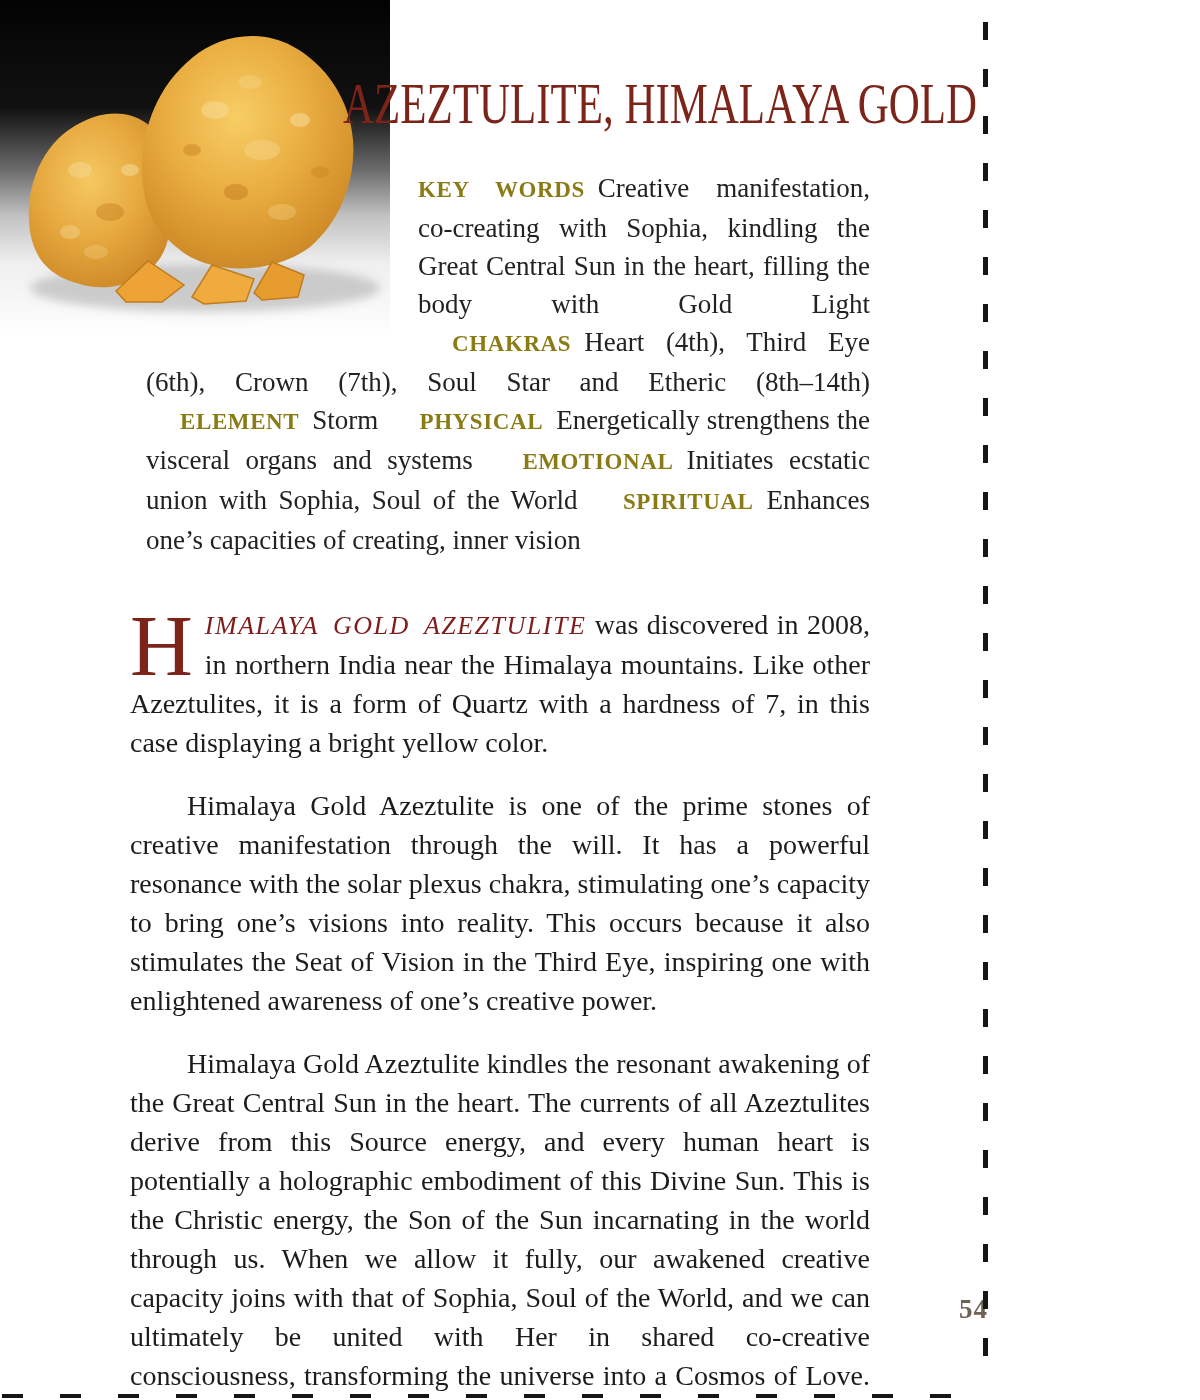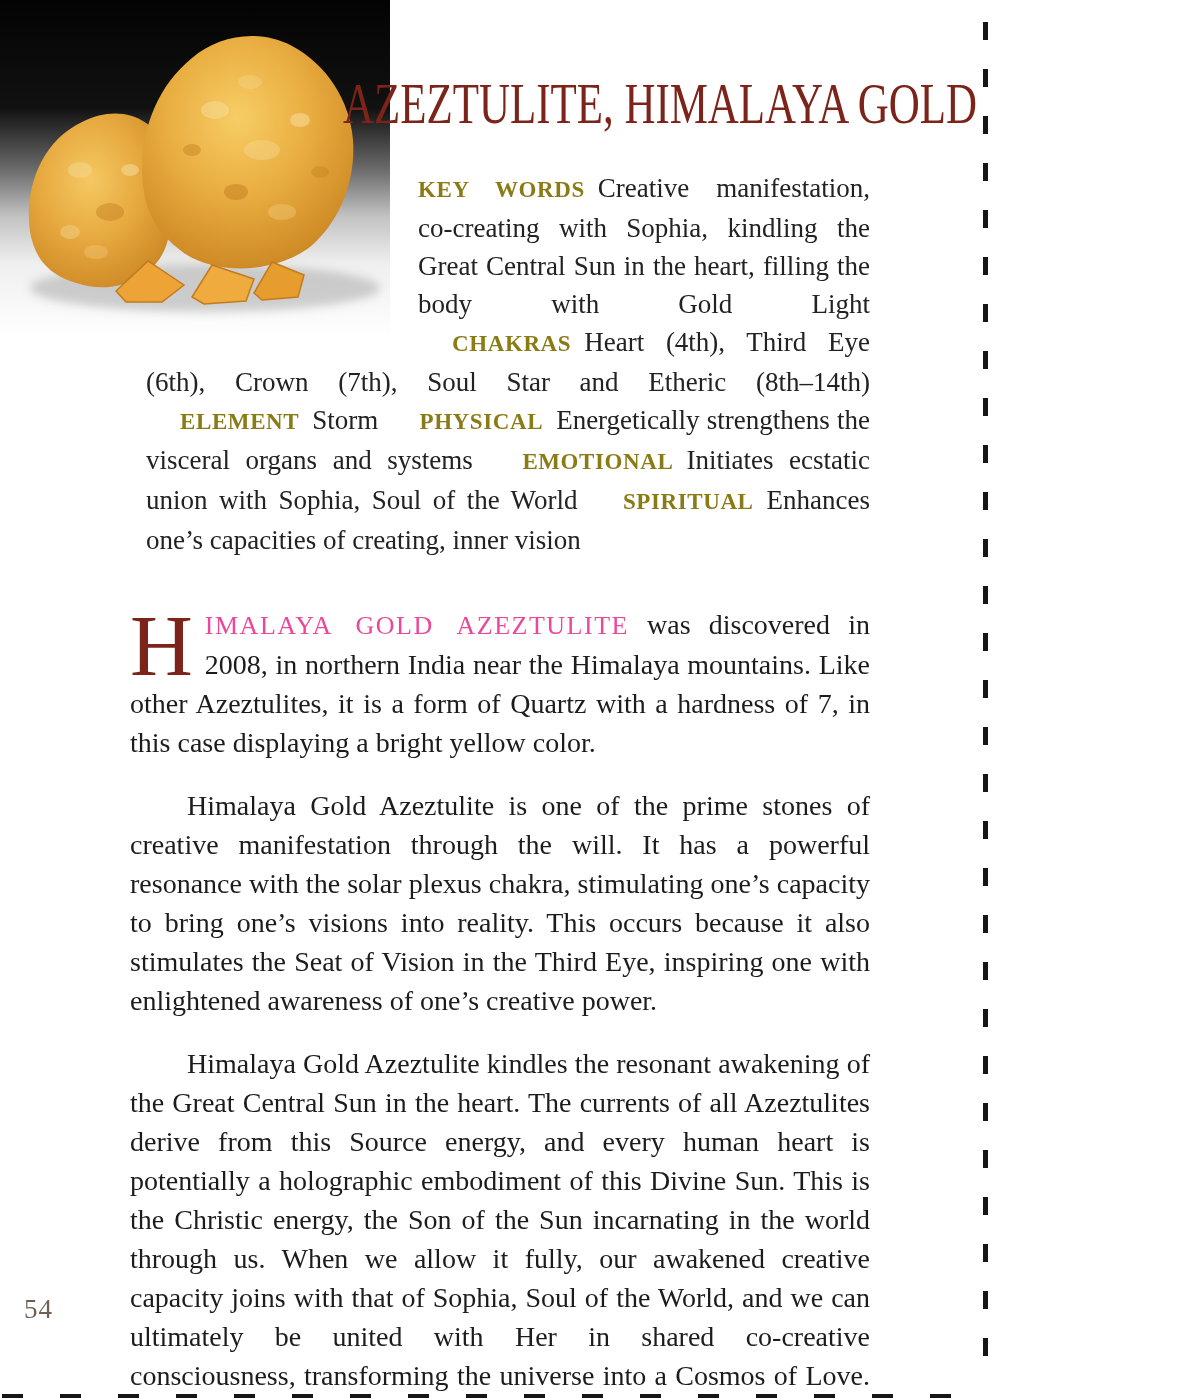--- a/index.html
+++ b/index.html
@@ -33,26 +33,26 @@
   }
   .lbl.gap { margin-left:34px; }
   .body-text { margin-top:46px; font-size:28px; line-height:39px; text-align:justify; }
   .para { margin:0; }
   .para.indent { text-indent:57px;margin-top:24px; }
   .dropcap {
     float:left; color:#7c241a; font-size:87px; line-height:70px;
     padding:6px 12px 0 0;
   }
   .lead {
-    color:#ec4899; font-size:26px; letter-spacing:1.5px; word-spacing:5px;
+    color:#7f1d1d; font-size:26px; letter-spacing:1.5px; word-spacing:5px;font-style:italic;
   }
   .pagenum {
     position:absolute; top:1294px; left:0; width:100%;
-    text-align:left; font-size:27px; font-weight:400;
-    color:#6e6154; letter-spacing:1px;padding-left:24px;
+    text-align:right; font-size:27px; font-weight:700;
+    color:#6e6154; letter-spacing:1px;
   }
   .edge-right {
     position:absolute; top:22px; right:0; width:5px; height:1356px;
     background:repeating-linear-gradient(to bottom, #161616 0px, #161616 18px, transparent 18px, transparent 47px);
   }
   .edge-bottom {
     position:absolute; left:2px; right:0; bottom:2px; height:4px;
     background:repeating-linear-gradient(to right, #161616 0px, #161616 21px, transparent 21px, transparent 58px);
   }
 </style>

